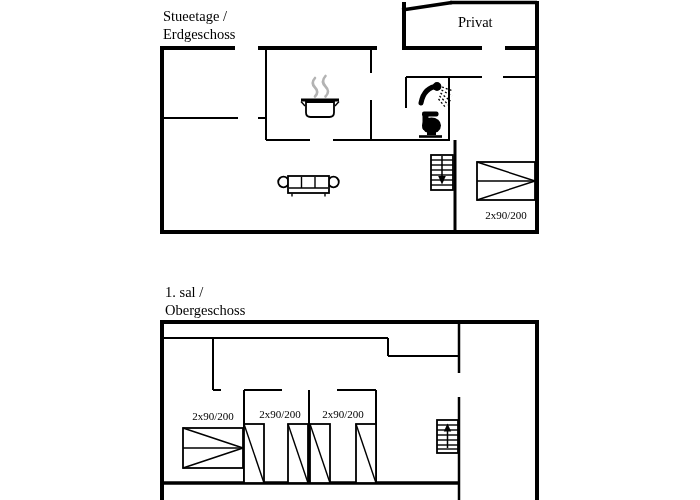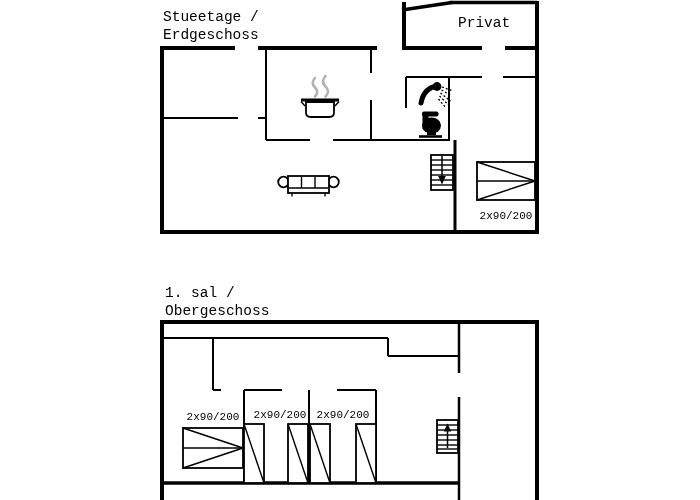--- a/index.html
+++ b/index.html
@@ -1,18 +1,18 @@
 <!DOCTYPE html>
 <html><head>
 <meta charset="utf-8">
 <style>
   html,body{margin:0;padding:0;background:#fff;}
   .stage{
     position:relative;width:700px;height:500px;background:#ffffff;
-    font-family:Liberation Mono, monospace;overflow:hidden;
+    font-family:Liberation Serif, serif;overflow:hidden;
   }
   svg{position:absolute;left:0;top:0;}
   .wall{stroke:#000;fill:none;}
   .w-outer{stroke-width:4;}
   .w-outer-b{stroke-width:3.5;}
   .w-in{stroke-width:2;}
   .w-in3{stroke-width:3;}
   .w-in25{stroke-width:2.5;}
   .furn{stroke:#000;stroke-width:1.8;fill:#fff;}
   .furn-thin{stroke:#000;stroke-width:1.4;fill:none;}

